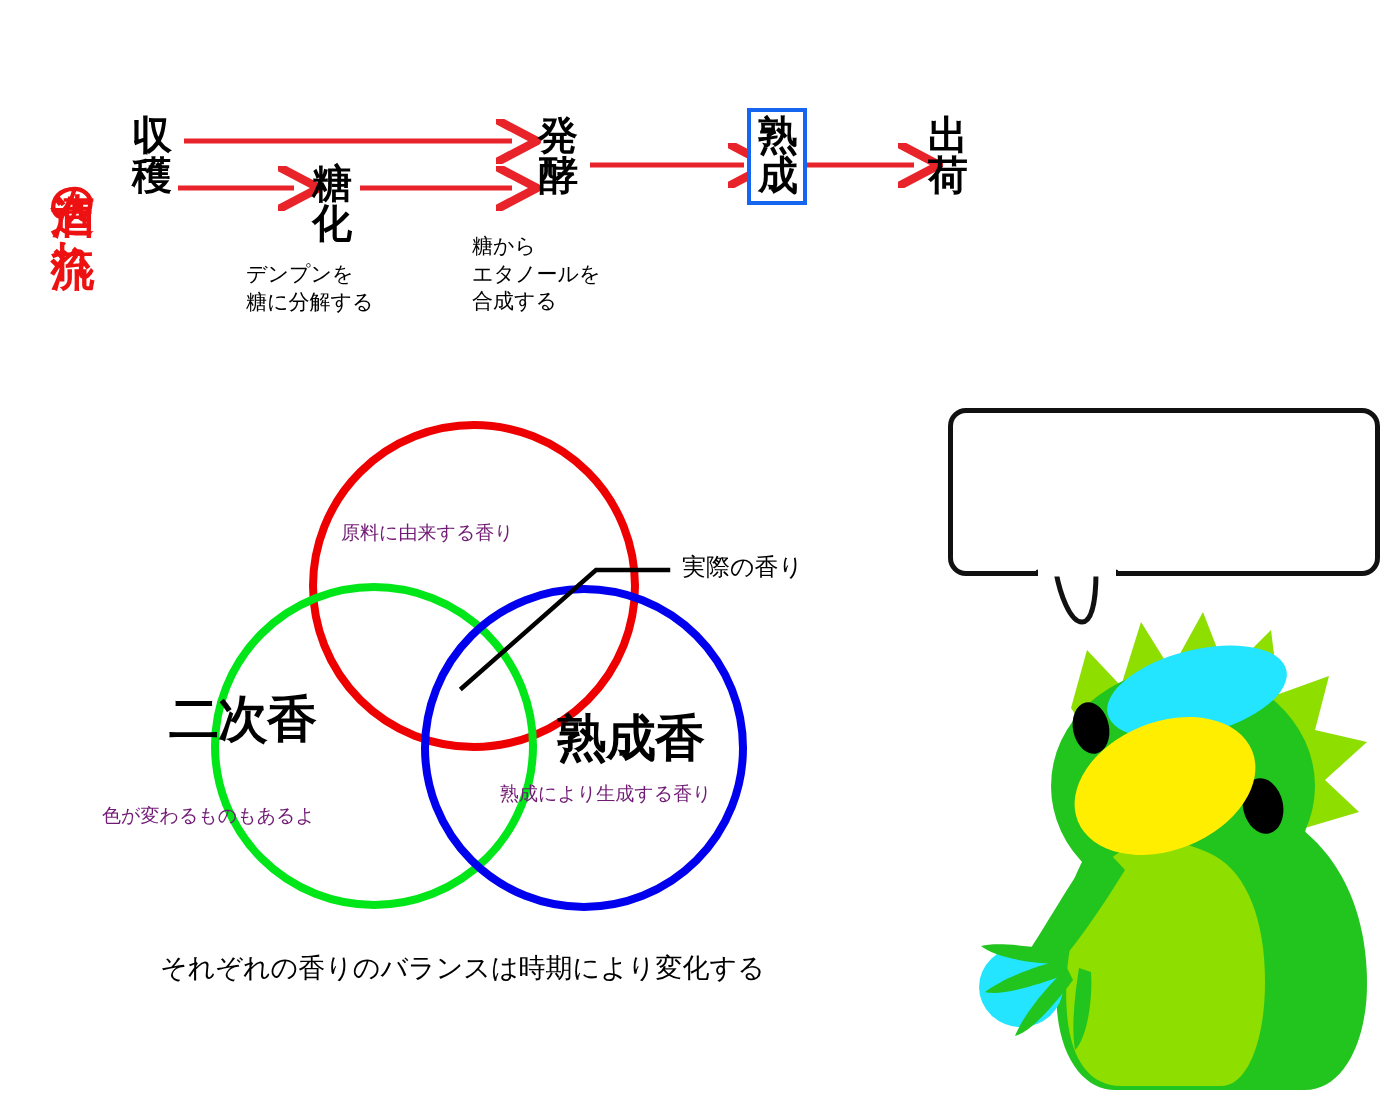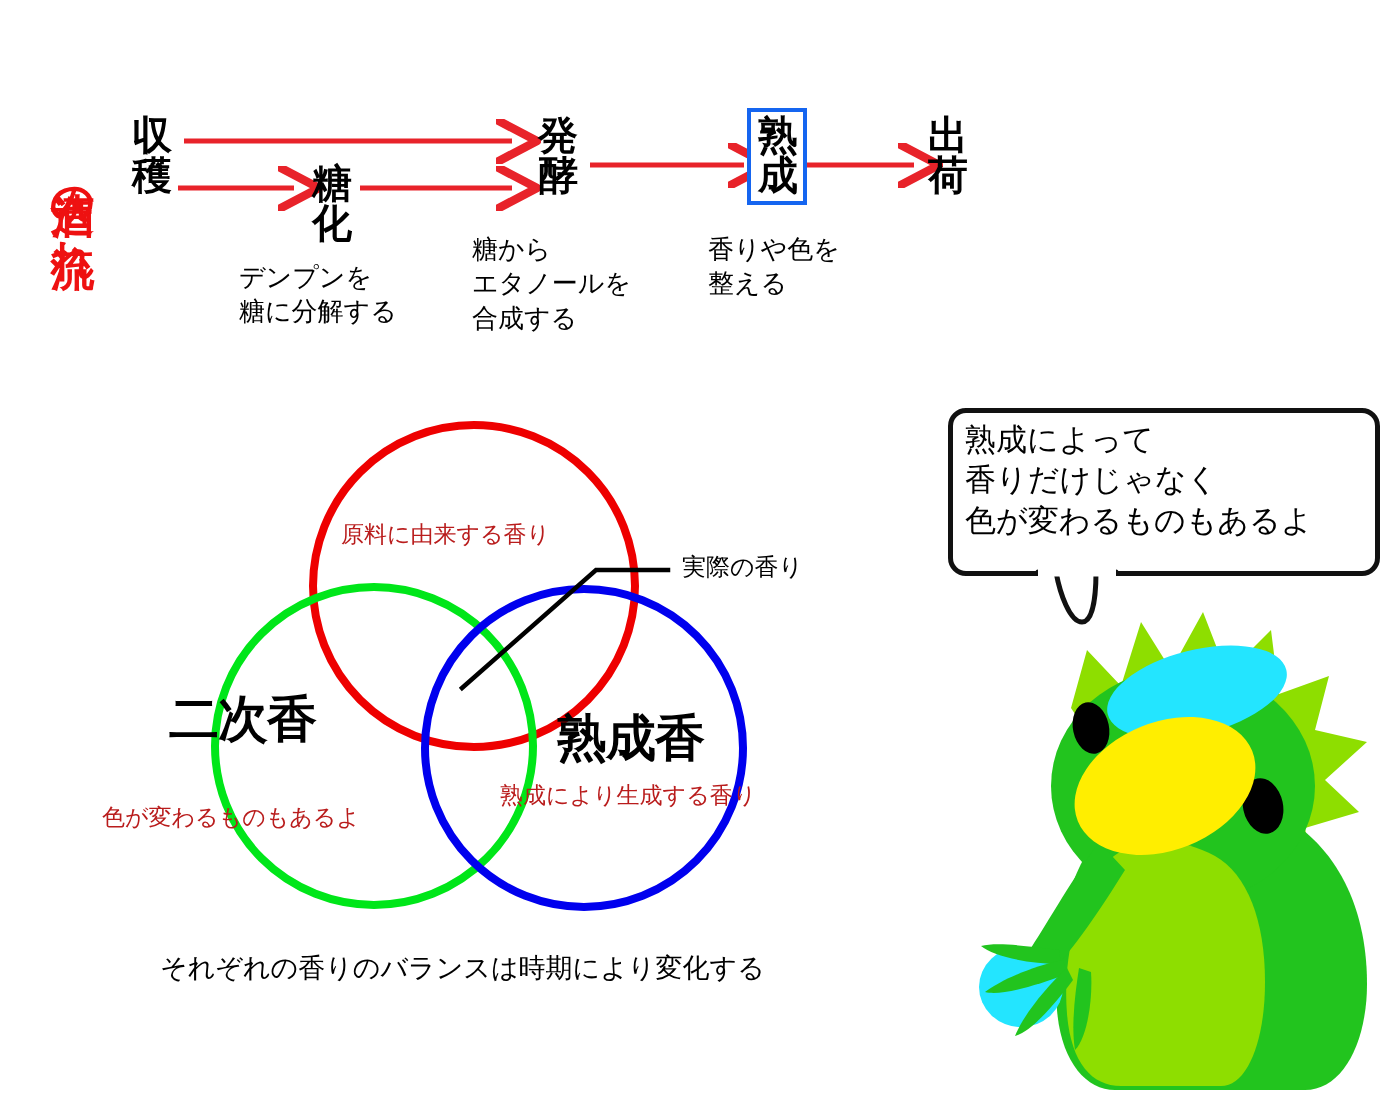--- a/index.html
+++ b/index.html
@@ -19,38 +19,38 @@
     color:#ee1111; font-weight:bold; font-size:44px; line-height:1.03;
     letter-spacing:0px; text-align:center;
     writing-mode:vertical-rl; text-orientation:upright;
     height:240px;
   }
   .node{
     font-weight:bold; font-size:40px; line-height:1.0;
     color:#000; text-align:center; white-space:pre-line;
   }
   .desc{
-    font-size:26px; line-height:1.32; color:#000; white-space:pre-line;
+    font-size:21px; line-height:1.32; color:#000; white-space:pre-line;
     font-weight:500;
   }
   .box-node{
     border:4px solid #1565f0; background:#fff;
     padding:3px 7px 6px 7px; box-sizing:border-box;
   }
 
   
   #flow-svg{position:absolute;left:0;top:0;width:1400px;height:360px;}
 
   
   #venn-svg{position:absolute;left:0;top:0;width:1400px;height:1120px;pointer-events:none;}
   .venn-big{
     font-weight:bold; font-size:50px; color:#000; line-height:1;
     letter-spacing:-1px;
   }
-  .venn-sub{ font-size:23px; color:#b91c1c; line-height:1; font-weight:500;}
+  .venn-sub{ font-size:19px; color:#701a75; line-height:1; font-weight:500;}
   .venn-callout{ font-size:24px; color:#000; line-height:1; font-weight:500;}
   .venn-foot{ font-size:27px; color:#000; line-height:1; font-weight:500;}
 
   
   .bubble{
     left:948px; top:408px; width:432px; height:168px;
     border:5px solid #111; border-radius:18px; background:#fff;
     box-sizing:border-box;
   }
   .bubble-text{
@@ -86,33 +86,31 @@
     <line x1="806" y1="165" x2="914" y2="165" stroke="#e8232a" stroke-width="5" marker-end="url(#ah)"></line>
   </svg>
 
   <div class="abs flow-title">酒造の流れ</div>
 
   <div class="abs node" style="left:122px;top:115px;width:60px;">収
 穫</div>
 
   <div class="abs node" style="left:302px;top:163px;width:60px;">糖
 化</div>
-  <div class="abs desc" style="left:239px;top:260px;width:210px;">デンプンを
+  <div class="abs desc" style="left:246px;top:260px;width:210px;">デンプンを
 糖に分解する</div>
 
   <div class="abs node" style="left:528px;top:115px;width:60px;">発
 酵</div>
   <div class="abs desc" style="left:472px;top:232px;width:200px;">糖から
 エタノールを
 合成する</div>
 
   <div class="abs node box-node" style="left:747px;top:108px;width:60px;">熟
 成</div>
-  <div class="abs desc" style="left:708px;top:232px;width:200px;">香りや色を
-整える</div>
 
   <div class="abs node" style="left:918px;top:115px;width:60px;">出
 荷</div>
 
   <svg id="venn-svg" viewBox="0 0 1400 1120" xmlns="http://www.w3.org/2000/svg">
     <circle cx="474" cy="586" r="161" fill="none" stroke="#ee0000" stroke-width="8"></circle>
     <circle cx="374" cy="746" r="159" fill="none" stroke="#00e619" stroke-width="8"></circle>
     <circle cx="584" cy="748" r="159" fill="none" stroke="#0000ee" stroke-width="8"></circle>
 
     <polyline points="462,688 596,570 668,570" fill="none" stroke="#000" stroke-width="4.5" stroke-linecap="square" stroke-linejoin="miter"></polyline>
@@ -128,23 +126,20 @@
 
   <div class="abs venn-callout" style="left:682px;top:555px;">実際の香り</div>
 
   <div class="abs venn-foot" style="left:160px;top:955px;text-align:right;">それぞれの香りのバランスは時期により変化する</div>
 
   <div class="abs bubble"></div>
   <svg id="bubble-tail" viewBox="0 0 120 80" xmlns="http://www.w3.org/2000/svg">
     <path d="M8,12 L26,12 C30,34 40,62 52,62 C62,62 66,40 66,12 L86,12" fill="#ffffff" stroke="#111" stroke-width="5" stroke-linecap="round" stroke-linejoin="round"></path>
     <path d="M8,12 L86,12" stroke="#ffffff" stroke-width="9"></path>
   </svg>
-  <div class="bubble-text">熟成によって
-香りだけじゃなく
-色が変わるものもあるよ</div>
 
   <svg id="mascot" viewBox="0 0 425 500" xmlns="http://www.w3.org/2000/svg">
 
     <path fill="#8ede00" d="
       M 96,118
       L 112,60  L 146,96
       L 166,32  L 196,80
       L 228,22  L 252,84
       L 296,40  L 304,104
       L 354,86  L 340,140

